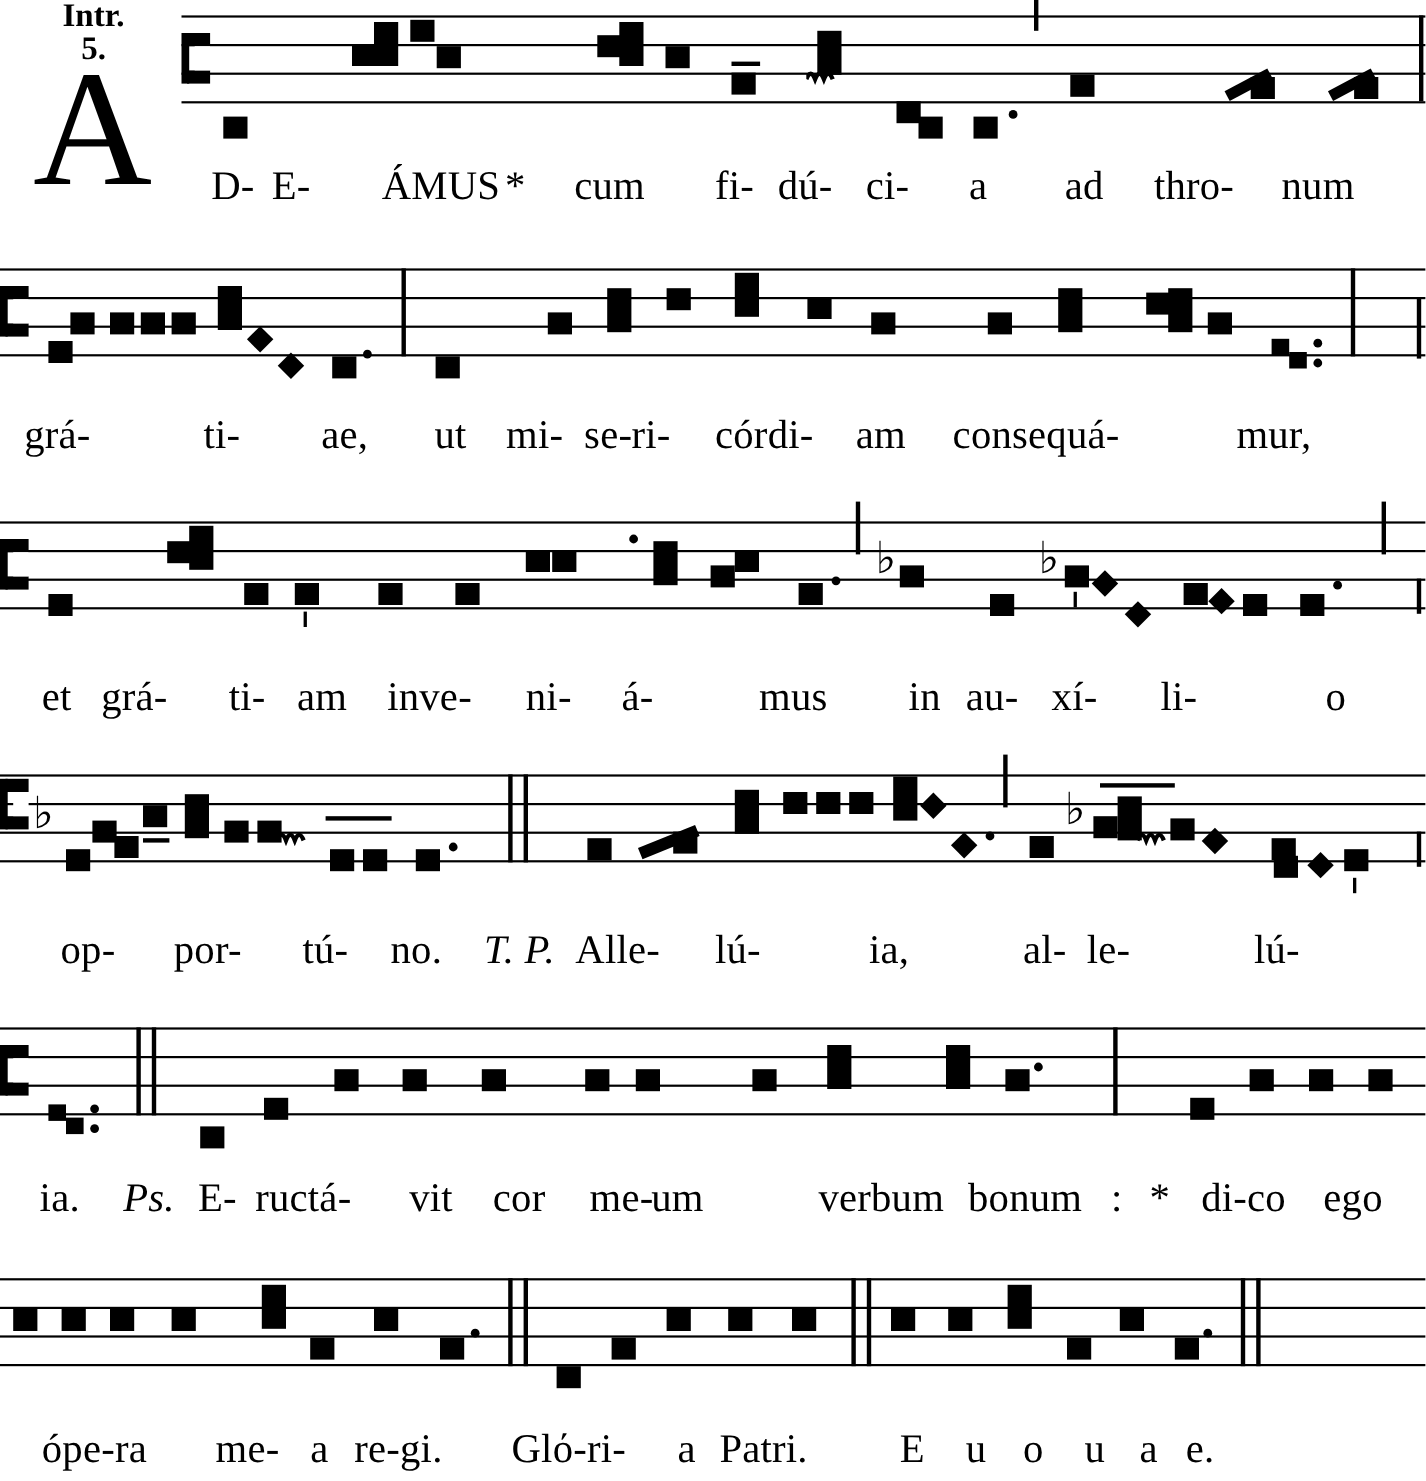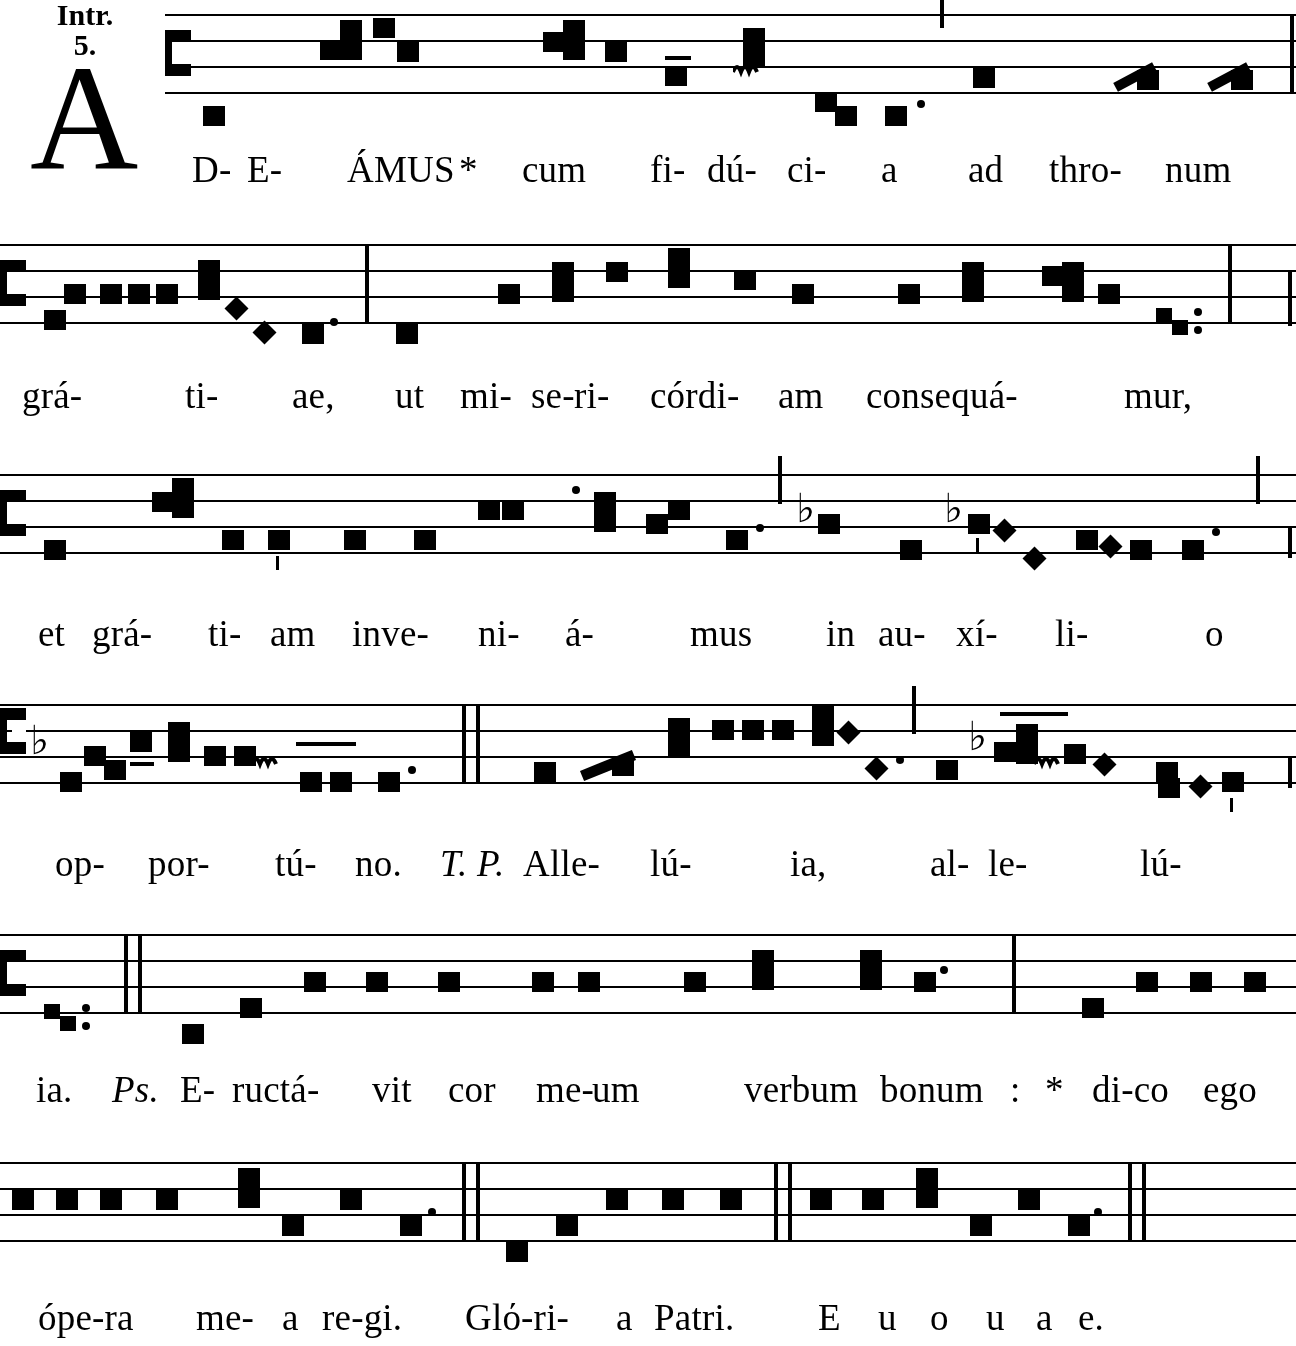--- a/index.html
+++ b/index.html
@@ -446,21 +446,21 @@
       <div class="pn" style="left:1156px;top:62px;"></div>
       <div class="pn" style="left:1158px;top:78px;"></div>
       <div class="dia" style="left:1192px;top:78px;"></div>
       <div class="pn" style="left:1222px;top:72px;"></div>
       <div class="ict" style="left:1230px;top:98px;"></div>
       <div class="bl quarter" style="left:1288px;top:56px;height:32px;"></div>
     </div>
 
     <div class="lyrics" style="position:absolute;left:0;top:150px;width:1296px;">
       <span class="w" style="left:55px;">op-</span>
-      <span class="w" style="left:148px;">por-</span>
+      <span class="w" style="left:158px;">por-</span>
       <span class="w" style="left:275px;text-align:center;">tú-</span>
       <span class="w" style="left:355px;">no.</span>
       <span class="w it" style="left:440px;">T. P.</span>
       <span class="w" style="left:523px;">Alle-</span>
       <span class="w" style="left:650px;">lú-</span>
       <span class="w" style="left:790px;">ia,</span>
       <span class="w" style="left:930px;">al-</span>
       <span class="w" style="left:988px;">le-</span>
       <span class="w" style="left:1140px;">lú-</span>
     </div>

